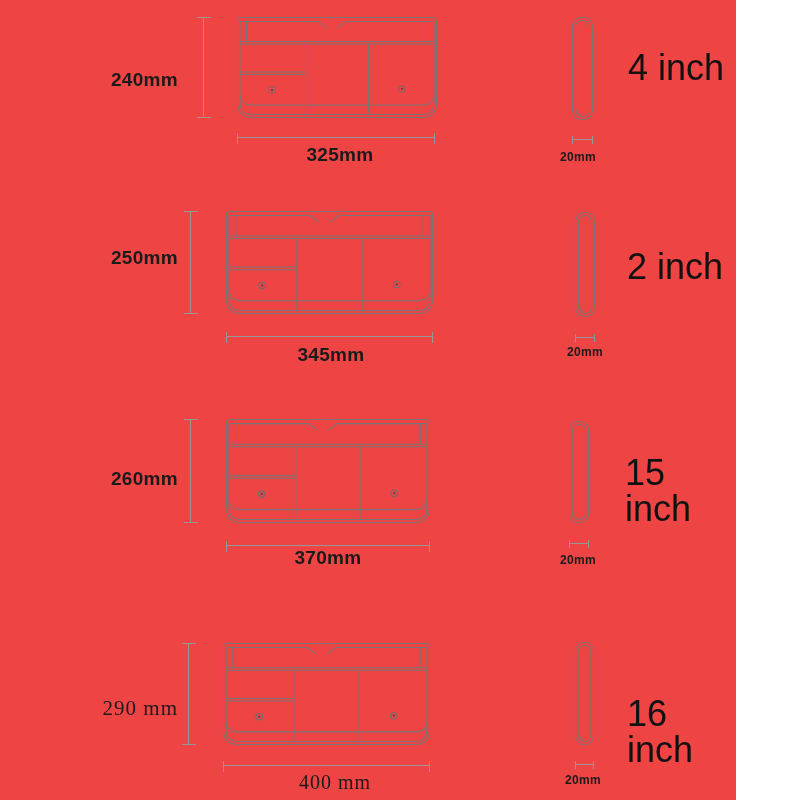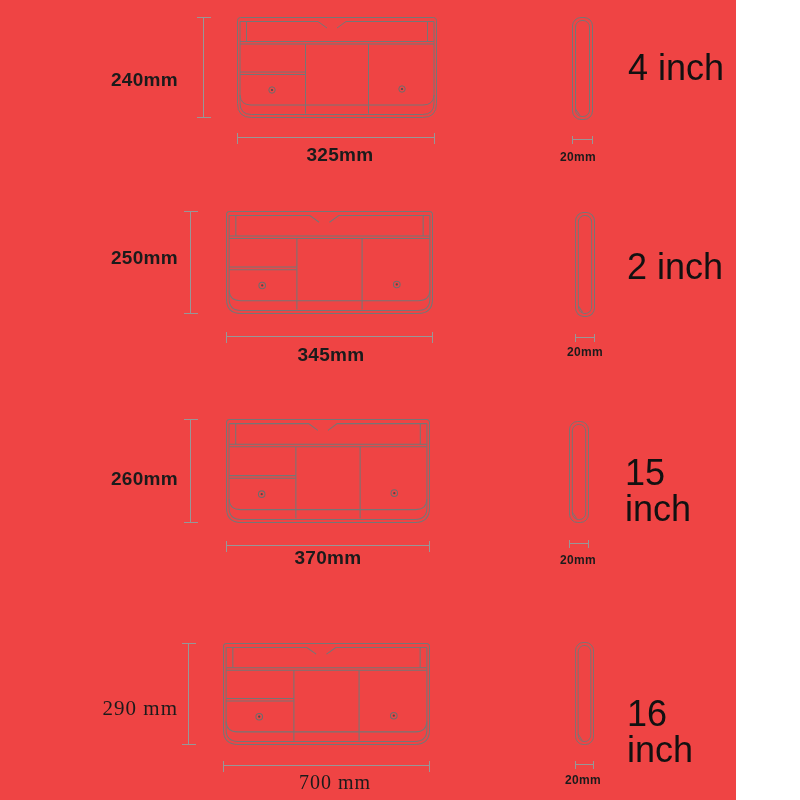--- a/index.html
+++ b/index.html
@@ -182,21 +182,21 @@
         <path d="M68.5,27 V96.5 M131.5,27 V96.5"></path>
         <path d="M3,55 H68.5 M3,57.5 H68.5"></path>
         <path d="M3,78 Q3.5,88 14,88 H186 Q196.5,88 197,78"></path>
         <circle cx="35" cy="73" r="3.2"></circle>
           <circle class="dot" cx="35" cy="73" r="1.1"></circle>
         <circle cx="165" cy="72" r="3.2"></circle>
           <circle class="dot" cx="165" cy="72" r="1.1"></circle>
       </svg>
     </div>
     <div class="hdim hd4"></div>
-    <span class="wlabel serif wl4">700 mm</span>
+    <span class="wlabel serif wl4">400 mm</span>
     <div class="ssvg sv4">
       <svg class="sketch" viewBox="0 0 21 103" preserveAspectRatio="none">
         <rect x="0.5" y="0.5" width="20" height="102" rx="8.5"></rect>
         <rect x="3.5" y="3.5" width="14" height="96" rx="6.5"></rect>
         <path d="M3.5,92 L8,98.5"></path>
       </svg>
     </div>
     <div class="hdim tiny dd4"></div>
     <span class="dlabel dl4">20mm</span>
     <span class="ilabel il4">16 inch</span>

